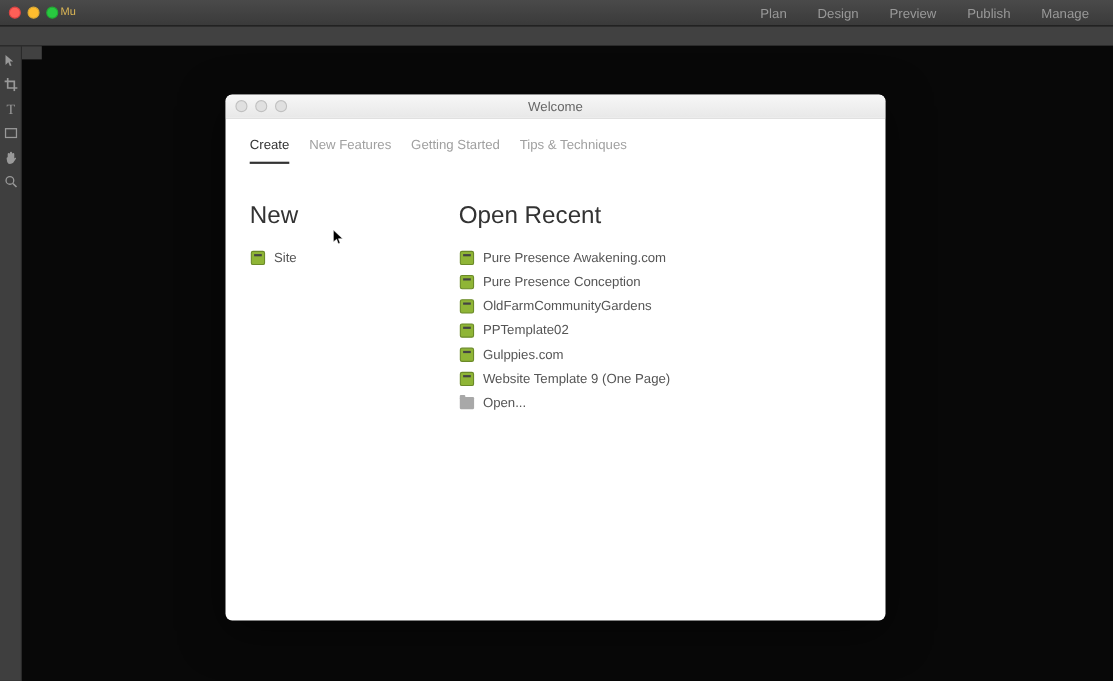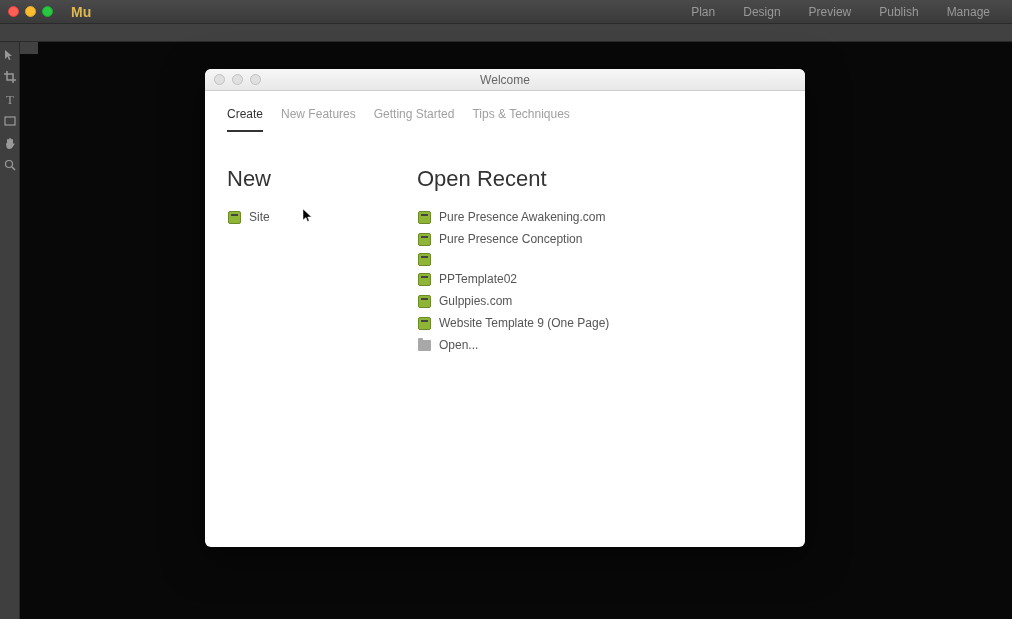--- a/index.html
+++ b/index.html
@@ -31,23 +31,23 @@
     .traffic-light {
       width: 11px;
       height: 11px;
       border-radius: 50%;
     }
     .tl-red { background: #ff5f57; border: 1px solid #d44; }
     .tl-yellow { background: #febc2e; border: 1px solid #da3; }
     .tl-green { background: #28c840; border: 1px solid #2a3; }
     .app-name {
       color: #ddb755;
-      font-size: 14px;
-      font-weight: 700;
-      margin-left: 18px;
+      font-size: 10px;
+      font-weight: 400;
+      margin-left: 2px;
     }
     .top-menu {
       margin-left: auto;
       display: flex;
       gap: 0;
     }
     .top-menu-item {
       color: #999;
       font-size: 12px;
       padding: 4px 14px;
@@ -90,21 +90,21 @@
       cursor: default;
     }
     .canvas-area {
       flex: 1;
       background: #080808;
       position: relative;
     }
     .welcome-dialog {
       position: absolute;
       left: 205px;
-      top: 69px;
+      top: 86px;
       width: 600px;
       height: 478px;
       background: #fff;
       border-radius: 6px;
       box-shadow: 0 10px 40px rgba(0,0,0,0.5);
       overflow: hidden;
     }
     .dialog-titlebar {
       height: 22px;
       background: linear-gradient(to bottom, #f7f7f7, #e8e8e8);
@@ -346,20 +346,21 @@
       <div class="list-item">
         <span class="item-icon">
             <span class="muse-icon"></span>
           </span>
         <span>Pure Presence Conception</span>
       </div>
       <div class="list-item">
         <span class="item-icon">
             <span class="muse-icon"></span>
           </span>
+        <span>OldFarmCommunityGardens</span>
       </div>
       <div class="list-item">
         <span class="item-icon">
             <span class="muse-icon"></span>
           </span>
         <span>PPTemplate02</span>
       </div>
       <div class="list-item">
         <span class="item-icon">
             <span class="muse-icon"></span>

